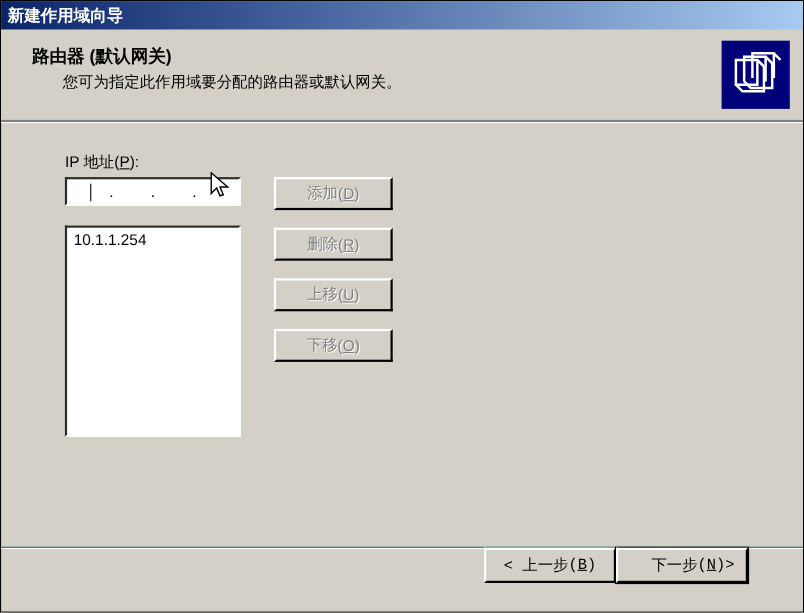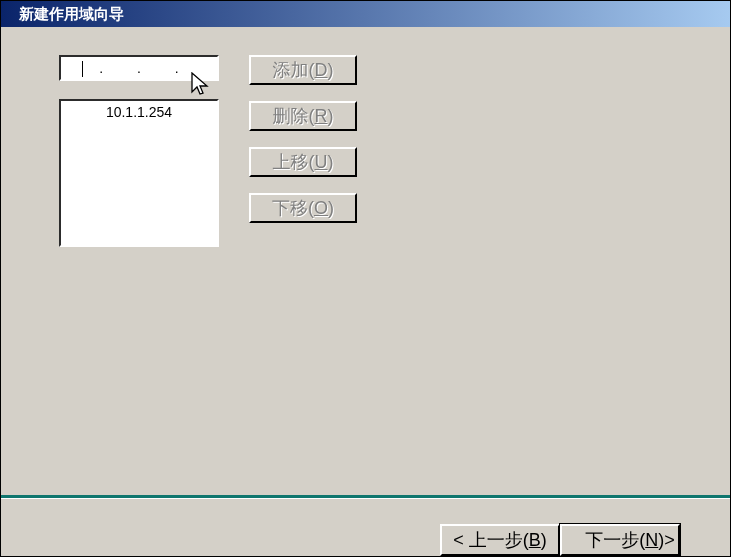--- a/index.html
+++ b/index.html
@@ -20,21 +20,21 @@
     box-sizing: border-box;
     display: flex;
     flex-direction: column;
   }
   .titlebar {
     height: 26px;
     background: linear-gradient(to right, #0a246a, #a6caf0);
     color: #fff;
     display: flex;
     align-items: center;
-    padding-left: 18px;
+    padding-left: 6px;
     font-weight: bold;
     font-size: 15px;
     flex-shrink: 0;
   }
   .header {
     background: #d4d0c8;
     height: 84px;
     border-bottom: 2px solid #808080;
     display: flex;
     justify-content: space-between;
@@ -125,79 +125,79 @@
   .ip-input .caret {
     display:inline-block;
     width:1px;
     height:16px;
     background:#000;
     vertical-align:middle;
   }
   .listbox {
     margin-top: 18px;
     width: 160px;
-    height: 148px;
+    height: 192px;
     border: 2px inset #fff;
     border-top-color:#808080;
     border-left-color:#808080;
     border-right-color:#fff;
     border-bottom-color:#fff;
     background: #fff;
     box-sizing: border-box;
     padding: 2px 4px;
     font-size: 14px;
     overflow: hidden;
-    text-align: center;
   }
   .listbox .item {
     padding: 1px 2px;
   }
   .btn-col {
     display: flex;
     flex-direction: column;
     gap: 16px;
   }
   .btn {
     width: 108px;
     height: 30px;
     box-sizing: border-box;
     border: 2px outset #fff;
     border-top-color:#fff;
     border-left-color:#fff;
     border-right-color:#404040;
     border-bottom-color:#404040;
     background: #d4d0c8;
-    font-size: 18px;
+    font-size: 14px;
     display: flex;
     align-items: center;
     justify-content: center;
     color: #000;
     cursor: default;
   }
   .btn.disabled {
     color: #808080;
     text-shadow: 1px 1px 0 #fff;
   }
   .btn .mnemonic { text-decoration: underline; }
   .cursor {
     position: absolute;
     left: 248px;
     top: 160px;
     pointer-events: none;
   }
   .footer {
     height: 58px;
-    border-top: 3px solid #0f766e;
+    border-top: 1px solid #0f766e;
     box-shadow: inset 0 1px 0 #fff;
     display: flex;
-    align-items: flex-end;
+    align-items: flex-start;
     justify-content: flex-end;
     padding-right: 18px;
     gap: 8px;
     flex-shrink: 0;
+    font-family: Liberation Mono, monospace;
   }
   .footer .navgroup {
     display: flex;
   }
   .footer .btn {
     width: 120px;
     height: 32px;
   }
   .footer .btn.default {
     box-shadow: 0 0 0 1px #000;
@@ -207,23 +207,41 @@
 </style>
 </head>
 <body>
 
 <div class="window">
 
   <div class="titlebar">
     <span>新建作用域向导</span>
   </div>
 
+  <div class="header">
+    <div class="header-text">
+      <div class="header-title">路由器 (默认网关)</div>
+      <div class="header-sub">您可为指定此作用域要分配的路由器或默认网关。</div>
+    </div>
+    <div class="header-icon">
+      <svg viewBox="0 0 64 64">
+        <g stroke="#fff" stroke-width="3" fill="none">
+          <path d="M8 44 L8 14 L34 14 L34 44 Z M8 44 L16 52 L42 52 L42 22 L34 14"></path>
+          <path d="M18 40 L18 10 L44 10 L44 40 M44 10 L52 18 L52 48 L26 48 L18 40"></path>
+          <path d="M28 36 L28 6 L54 6 L54 36 M54 6 L62 14"></path>
+        </g>
+      </svg>
+    </div>
+  </div>
 
   <div class="content">
 
+    <div class="ip-label">
+      <span>IP 地址</span>(<span class="mnemonic">P</span>):
+    </div>
 
     <div class="row">
       <div class="left-col">
         <div class="ip-input">
           <span class="seg"><span class="caret"></span></span>
             <span class="dot">.</span>
           <span class="seg"></span>
             <span class="dot">.</span>
           <span class="seg"></span>
             <span class="dot">.</span>

